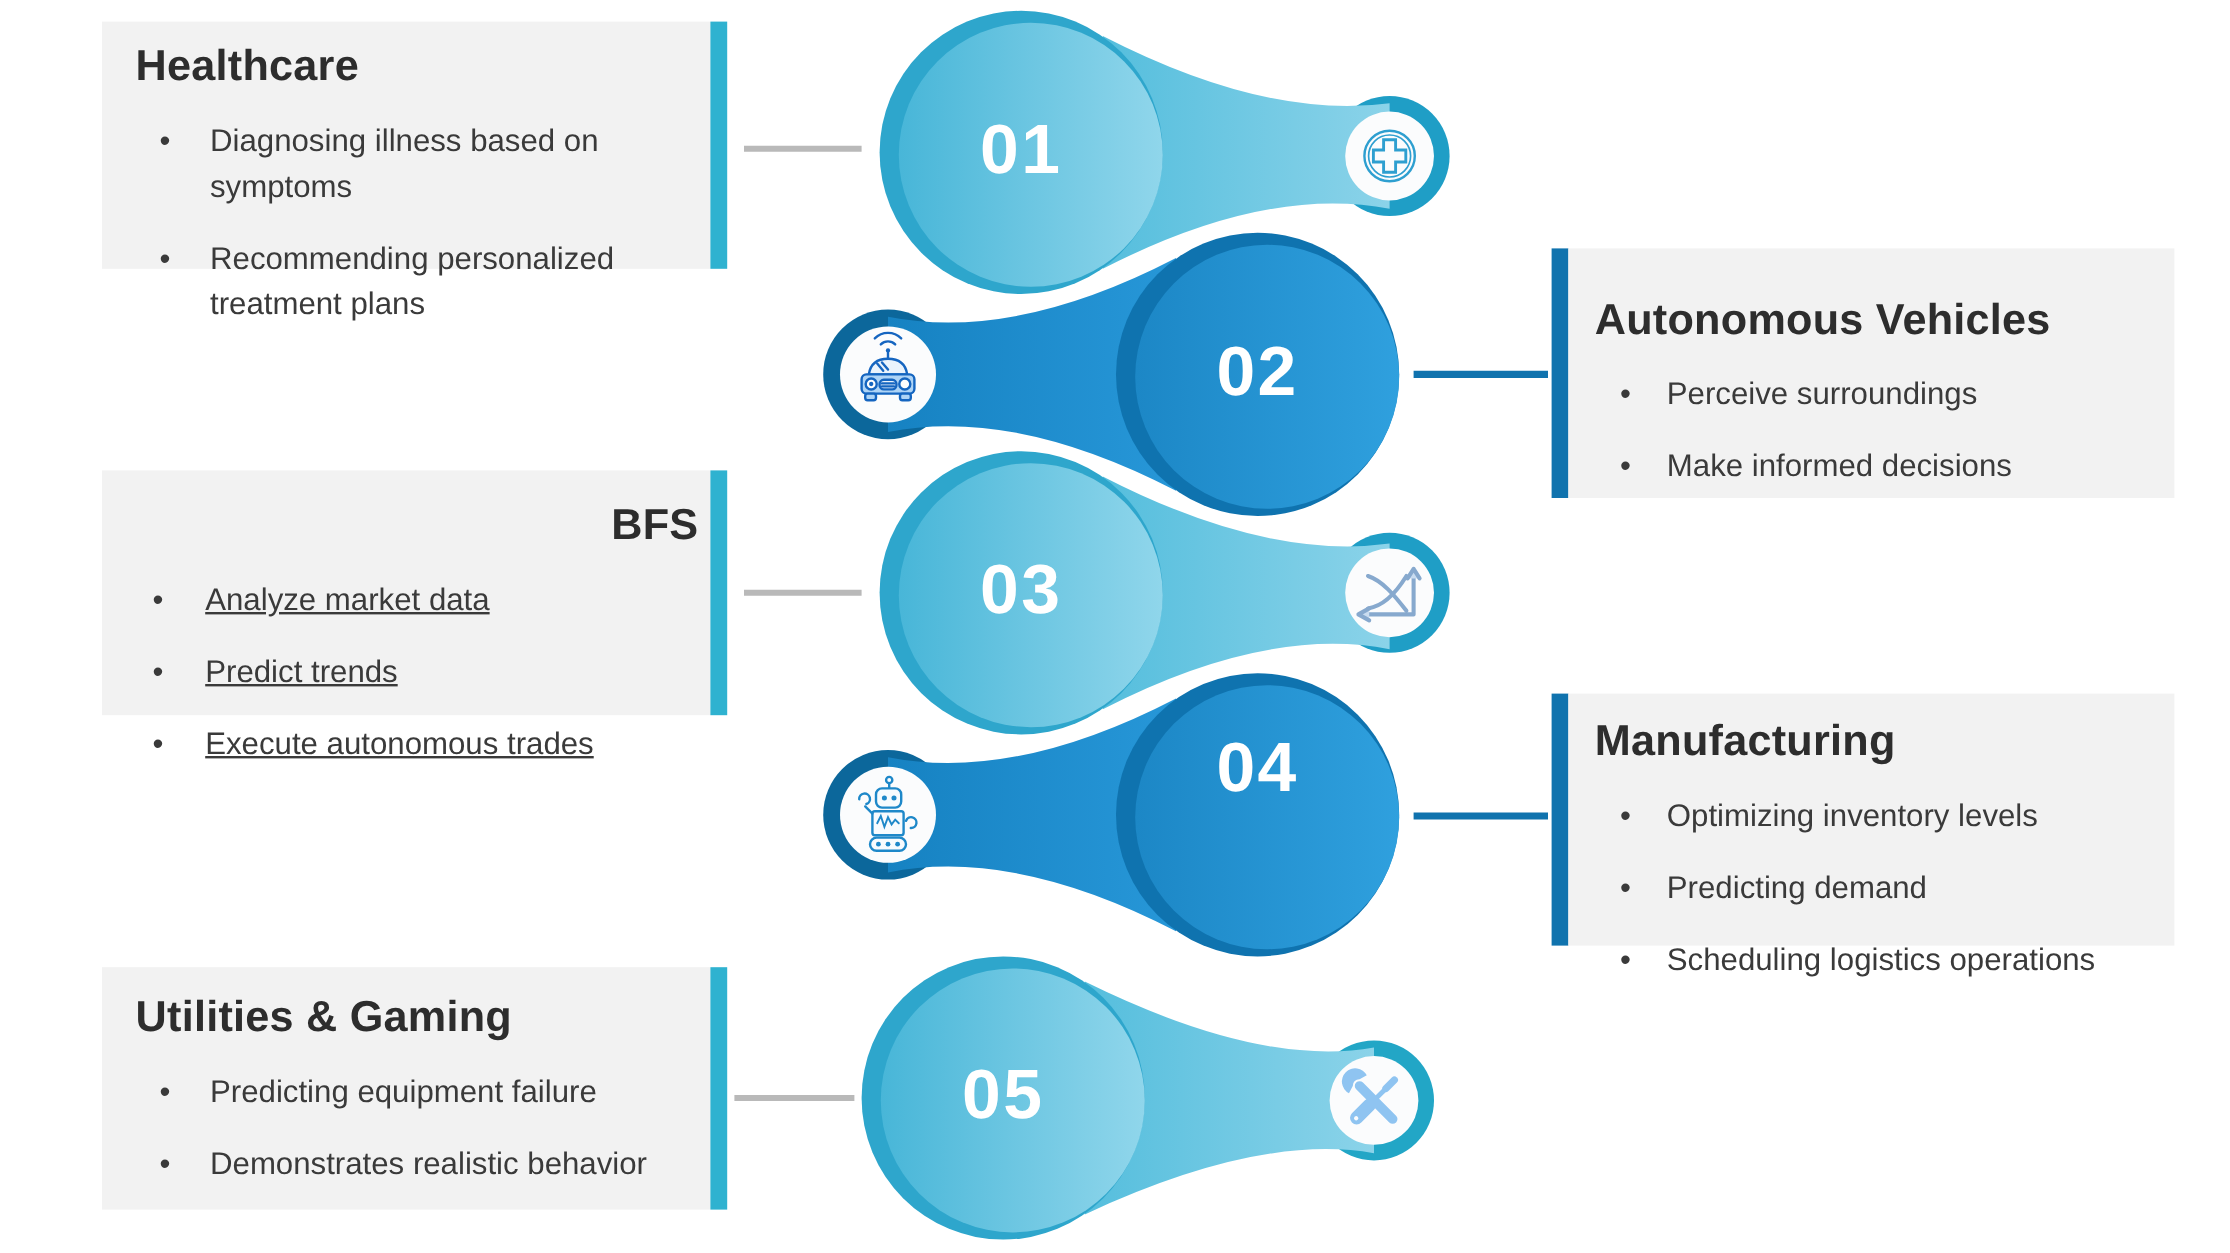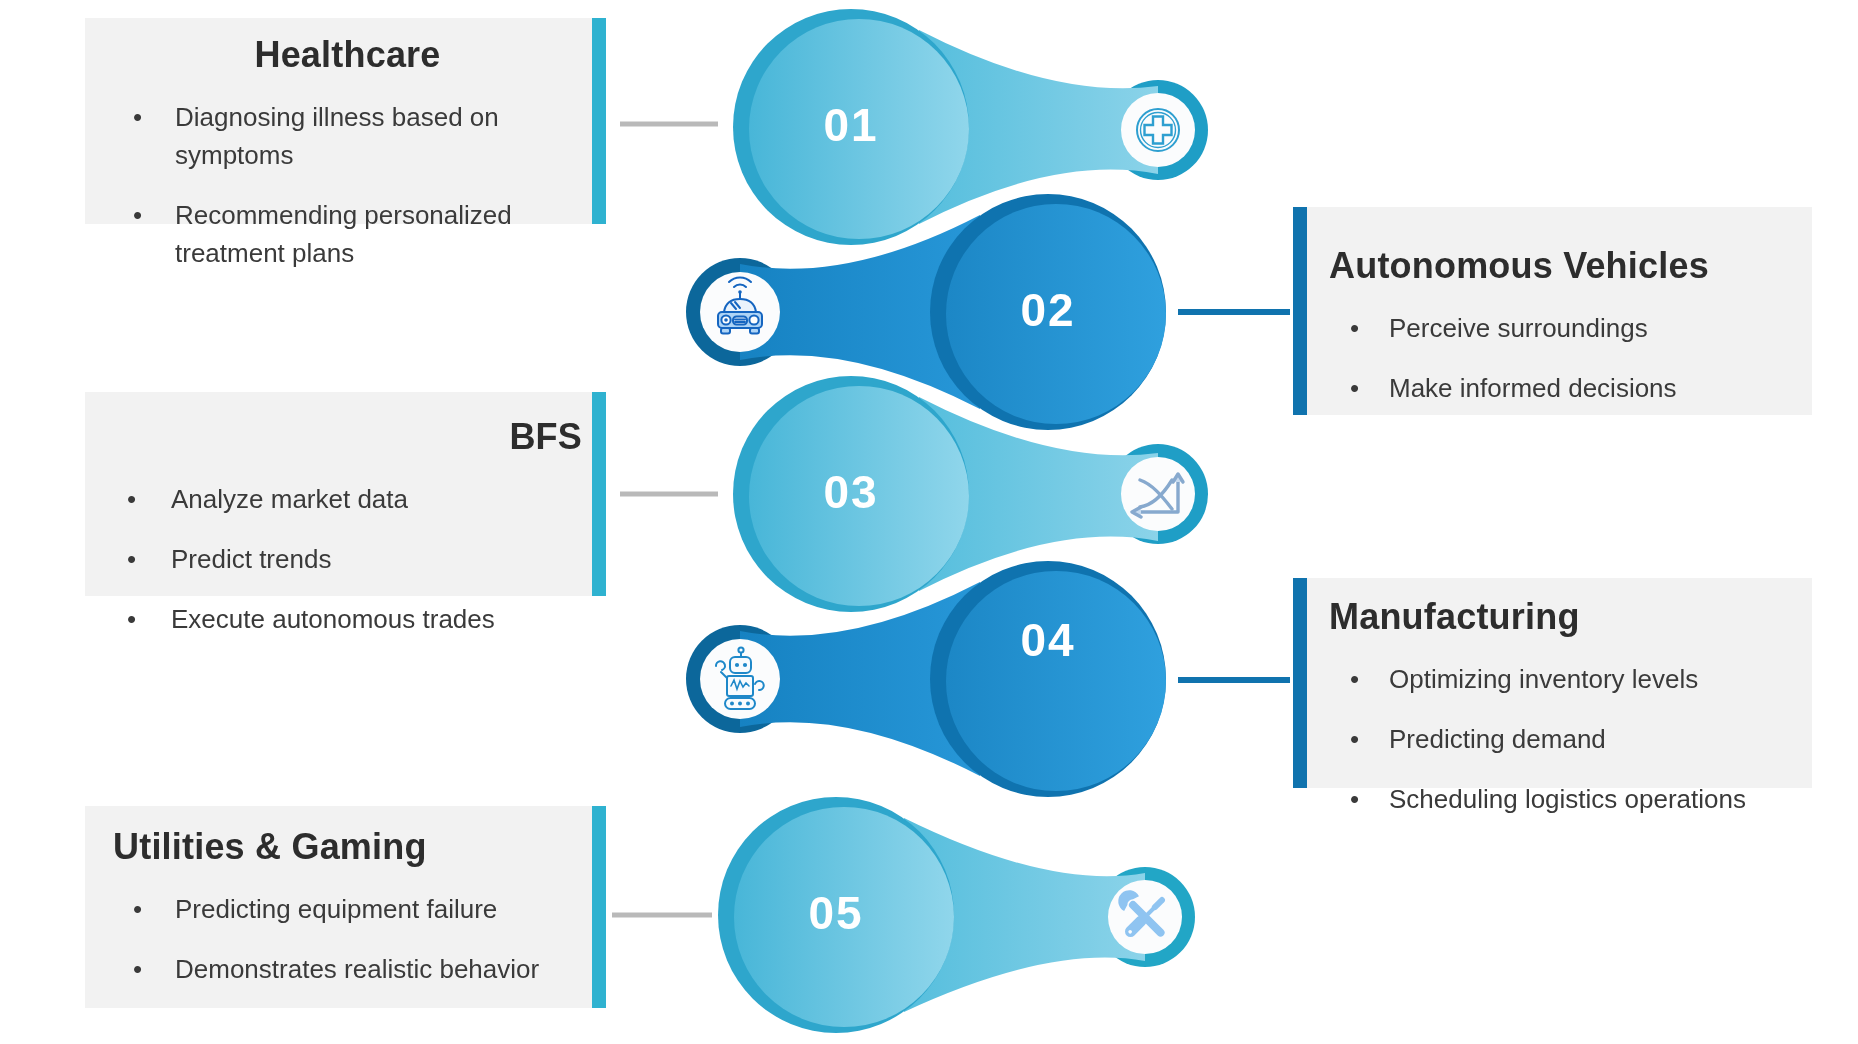--- a/index.html
+++ b/index.html
@@ -51,54 +51,54 @@
   .box-bullets li::before {
     content: "\2022";
     position: absolute;
     left: 0; top: 0;
     color: #3A3A3A;
   }
 
   
   .box-healthcare { left: 85px;  top: 18px;  width: 521px; height: 206px; }
   .box-healthcare .box-body { padding: 16px 10px 0 28px; }
-  .box-healthcare .box-title { margin-bottom: 22px; text-align: center; }
+  .box-healthcare .box-title { margin-bottom: 22px; }
   .box-healthcare .box-bullets { margin-left: 20px; }
   .box-healthcare li { padding-left: 42px; max-width: 385px; }
 
   .box-av { left: 1293px; top: 207px; width: 519px; height: 208px; }
   .box-av .box-body { padding: 38px 10px 0 22px; }
   .box-av .box-title { }
   .box-av .box-bullets { margin-left: 21px; }
   .box-av li { padding-left: 39px; max-width: 460px; }
 
   .box-bfs { left: 85px;  top: 392px; width: 521px; height: 204px; }
   .box-bfs .box-body { padding: 24px 10px 0 28px; }
   .box-bfs .box-title { margin-left: 23px; margin-bottom: 8px; text-align: right; }
   .box-bfs .box-bullets { margin-left: 14px; }
-  .box-bfs li { padding-left: 44px; max-width: 420px; }
+  .box-bfs li { padding-left: 44px; max-width: 420px; text-decoration: underline; }
 
   .box-manufacturing { left: 1293px; top: 578px; width: 519px; height: 210px; }
   .box-manufacturing .box-body { padding: 18px 10px 0 22px; }
   .box-manufacturing .box-title { margin-bottom: 4px; }
   .box-manufacturing .box-bullets { margin-left: 21px; }
   .box-manufacturing li { padding-left: 39px; max-width: 375px; }
 
   .box-utilities { left: 85px;  top: 806px; width: 521px; height: 202px; }
   .box-utilities .box-body { padding: 20px 10px 0 28px; }
   .box-utilities .box-title { margin-bottom: 20px; }
   .box-utilities .box-bullets { margin-left: 20px; }
   .box-utilities li { padding-left: 42px; max-width: 395px; }
 
   
   .step-number {
     position: absolute;
     transform: translate(-50%, -54%);
     color: #ffffff;
-    font-size: 46px;
+    font-size: 58px;
     font-weight: 700;
     letter-spacing: 2px;
     user-select: none;
   }
   .n1 { left: 851px;  top: 127px; }
   .n2 { left: 1048px; top: 312px; }
   .n3 { left: 851px;  top: 494px; text-align: right; }
   .n4 { left: 1048px; top: 642px; }
   .n5 { left: 836px;  top: 915px; }
 </style>

